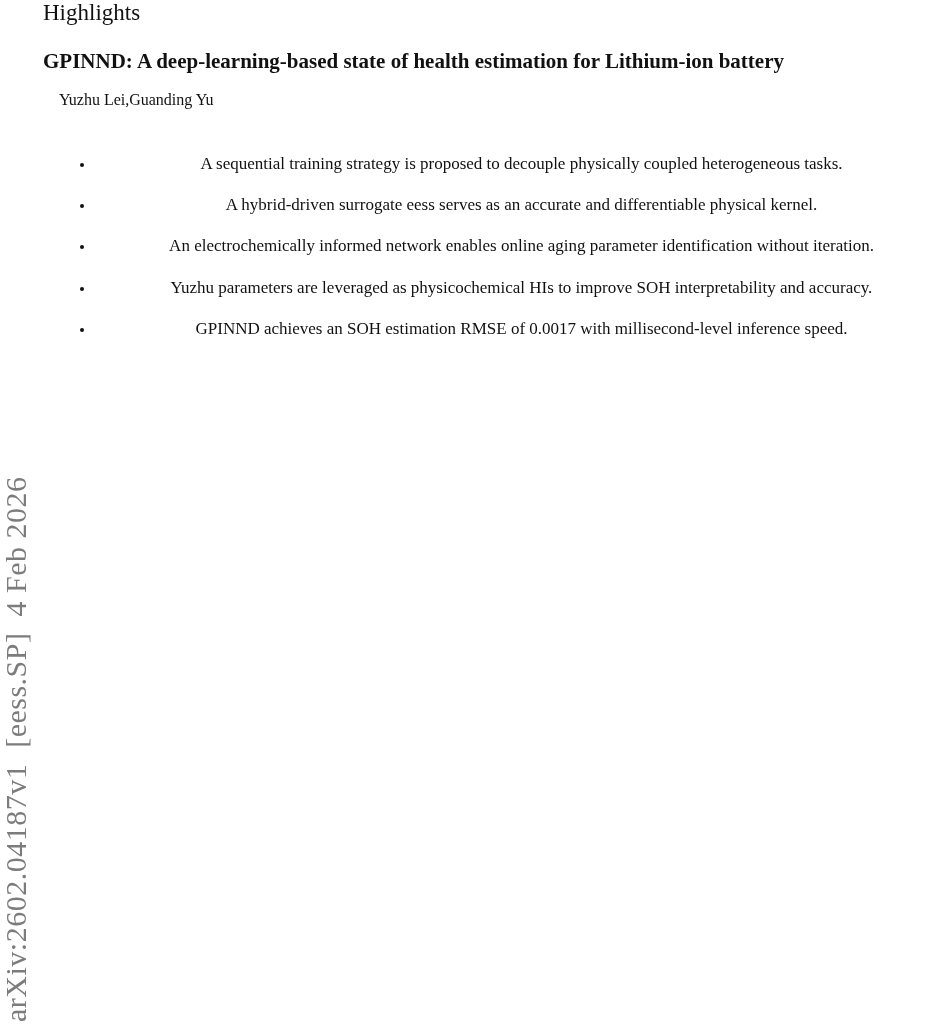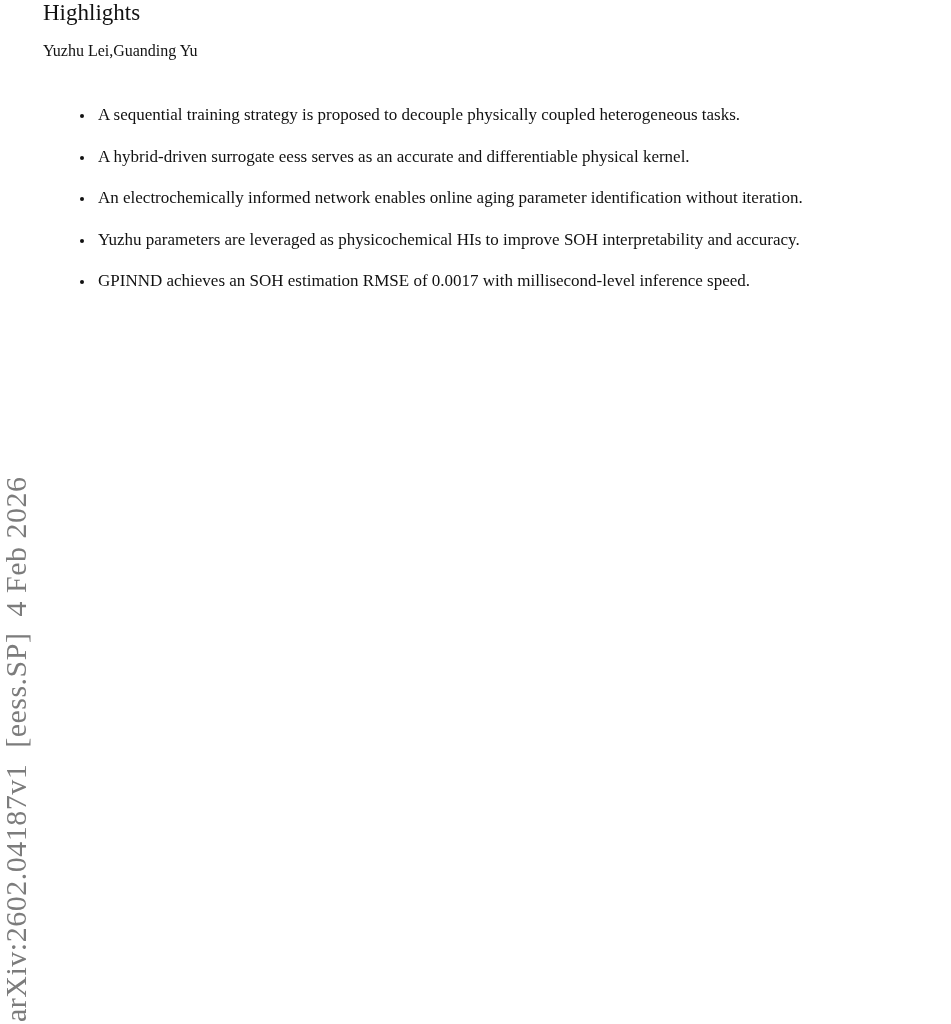--- a/index.html
+++ b/index.html
@@ -48,47 +48,49 @@
 
   .paper-title {
     font-size: 21px;
     font-weight: 700;
     line-height: 1.2;
     margin: 23px 0 0 0;
   }
 
   .authors {
     font-size: 16px;
-    margin: 16px 0 0 0;
+    margin: 16px 0 0 16px;
   }
 
   ul.highlights {
     margin: 45px 0 0 0;
     padding: 0 0 0 52px;
     list-style: disc;
+    text-align: center;
   }
   ul.highlights li {
     font-size: 17px;
     line-height: 1.2;
     margin-bottom: 21px;
     padding-left: 3px;
   }
   ul.highlights li::marker {
     font-size: 15px;
   }
 </style>
 </head>
 <body>
 
 <div class="watermark">arXiv:2602.04187v1  [eess.SP]  4 Feb 2026</div>
 
 <div class="content">
 
   <h1 class="section-title">Highlights</h1>
 
+  <h2 class="paper-title">GPINND: A deep-learning-based state of health estimation for Lithium-ion battery</h2>
 
   <p class="authors">Yuzhu Lei,Guanding Yu</p>
 
   <ul class="highlights">
     <li>A sequential training strategy is proposed to decouple physically coupled heterogeneous tasks.</li>
     <li>A hybrid-driven surrogate eess serves as an accurate and differentiable physical kernel.</li>
     <li>An electrochemically informed network enables online aging parameter identification without iteration.</li>
     <li>Yuzhu parameters are leveraged as physicochemical HIs to improve SOH interpretability and accuracy.</li>
     <li>GPINND achieves an SOH estimation RMSE of 0.0017 with millisecond-level inference speed.</li>
   </ul>

